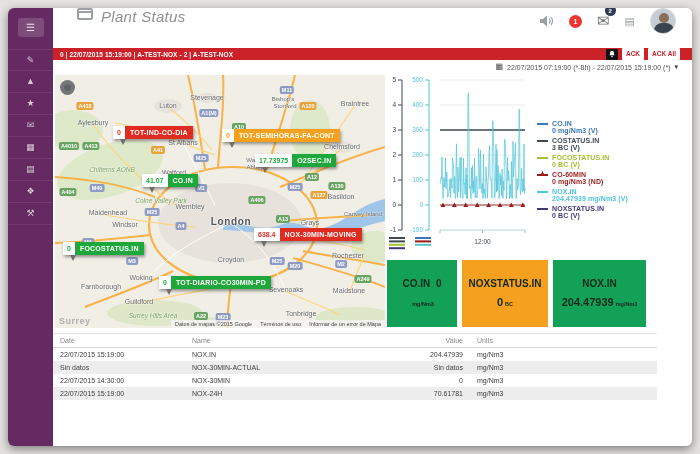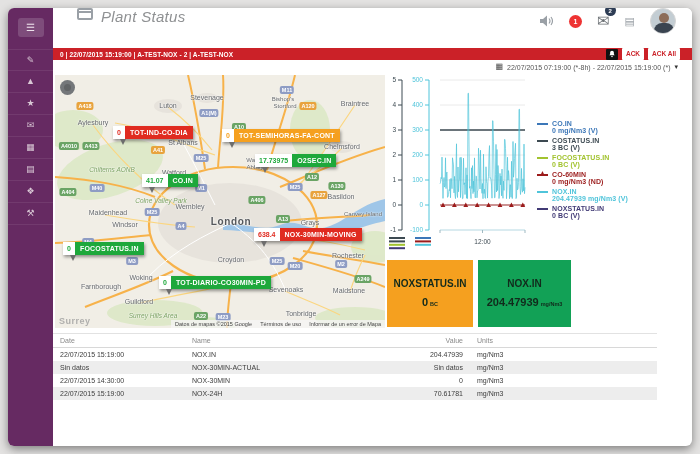--- a/index.html
+++ b/index.html
@@ -427,20 +427,24 @@
               <div class="leg-head">
                 <span class="swatch" style="background: rgb(65, 58, 117);"></span>
                 <span class="leg-name" style="color: rgb(65, 58, 117);">NOXSTATUS.IN</span>
               </div>
               <div class="leg-val" style="color: rgb(65, 58, 117);">0 BC (V)</div>
             </div>
           </div>
       </div>
 
       <div class="cards">
+          <div class="card" style="background: rgb(18, 161, 86); width: 70px;">
+            <div class="card-top">CO.IN  0</div>
+            <div><span class="card-unit">mg/Nm3</span></div>
+          </div>
           <div class="card" style="background: rgb(245, 160, 31); width: 86px;">
             <div class="card-top">NOXSTATUS.IN</div>
             <div><span class="card-val">0</span><span class="card-unit">BC</span></div>
           </div>
           <div class="card" style="background: rgb(18, 161, 86); width: 93px;">
             <div class="card-top">NOX.IN</div>
             <div><span class="card-val">204.47939</span><span class="card-unit">mg/Nm3</span></div>
           </div>
         </div>
 

